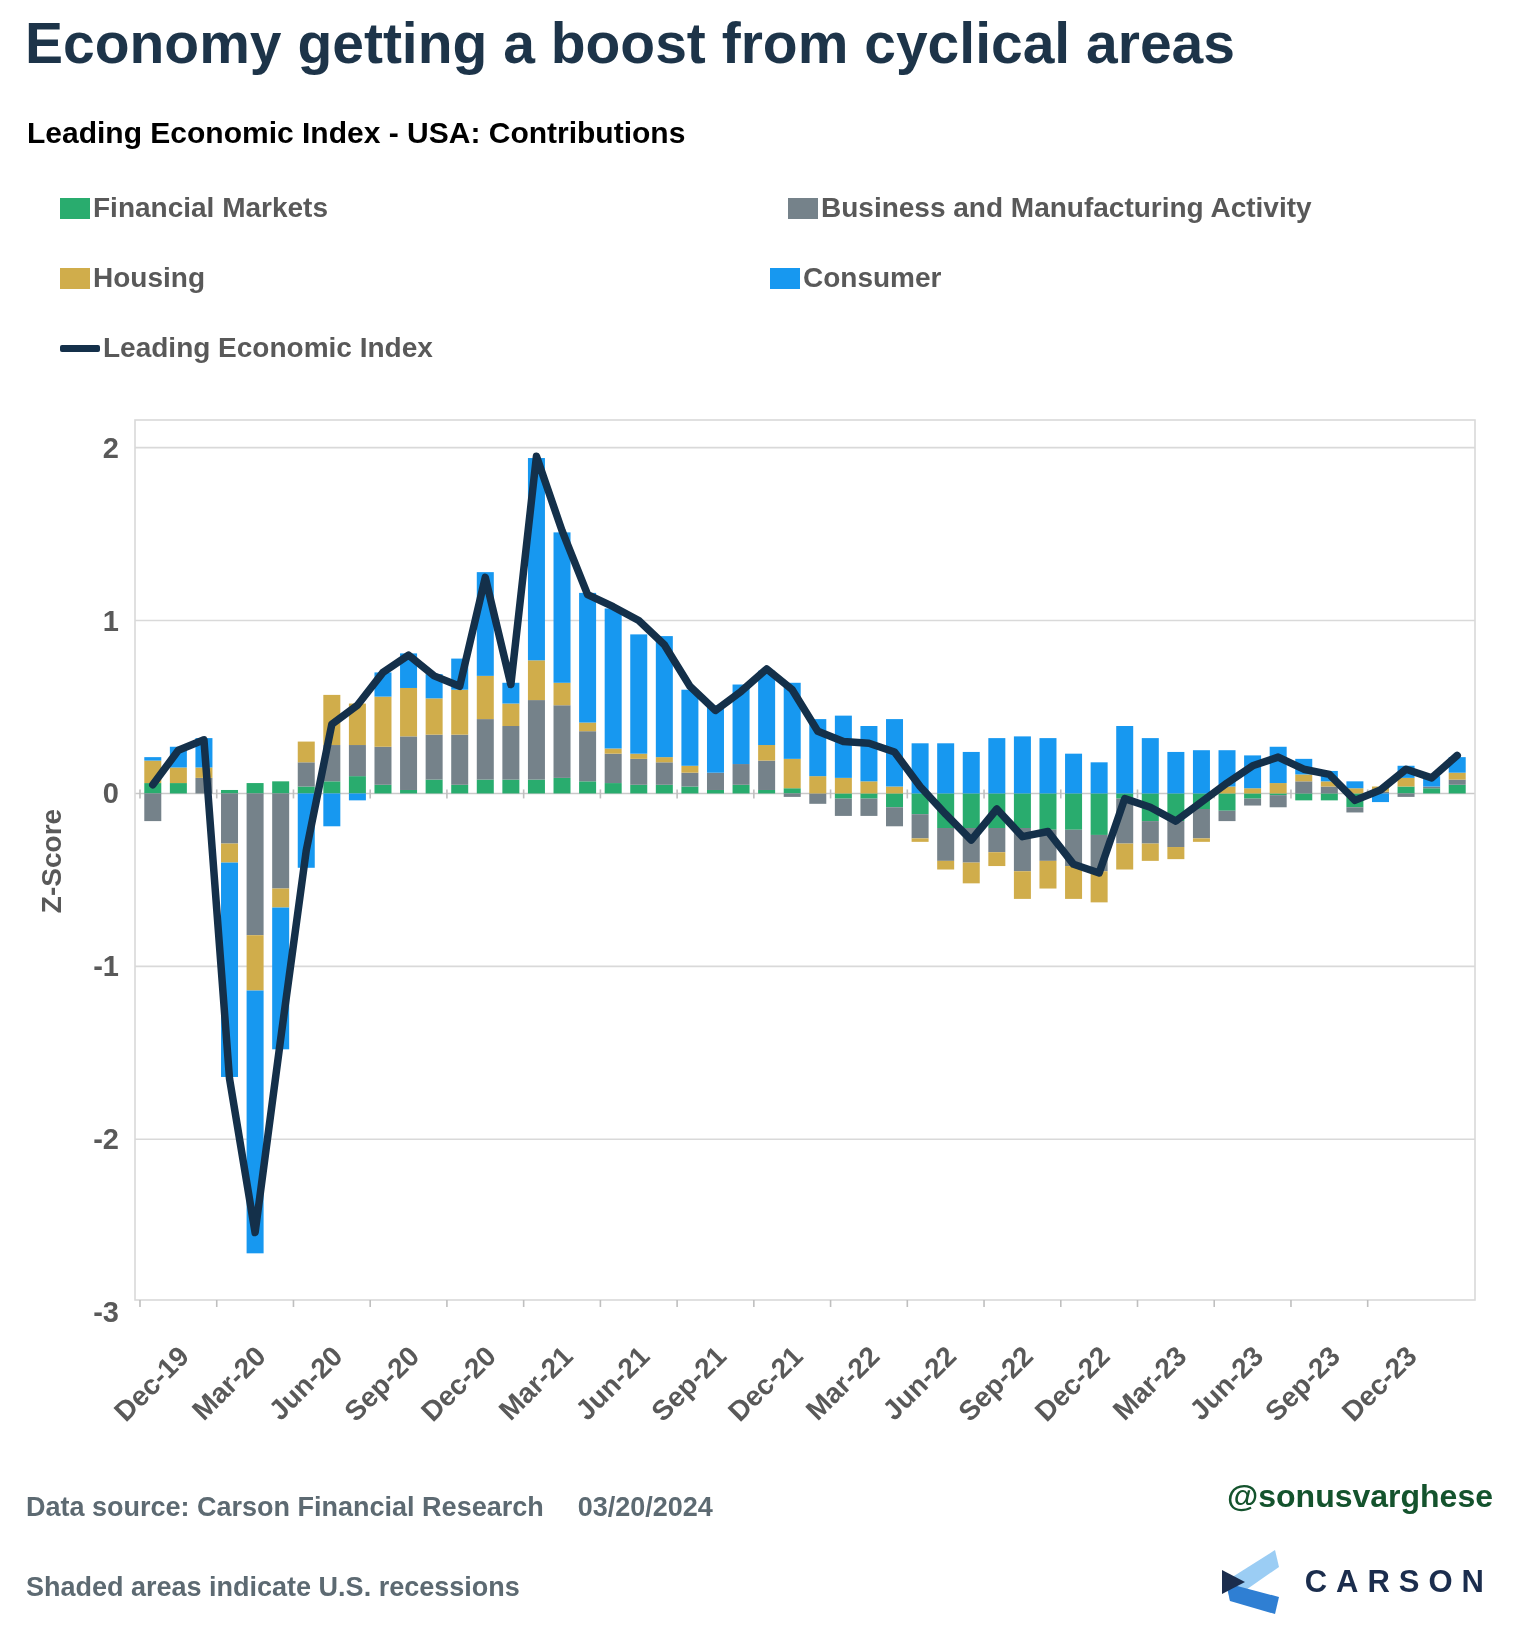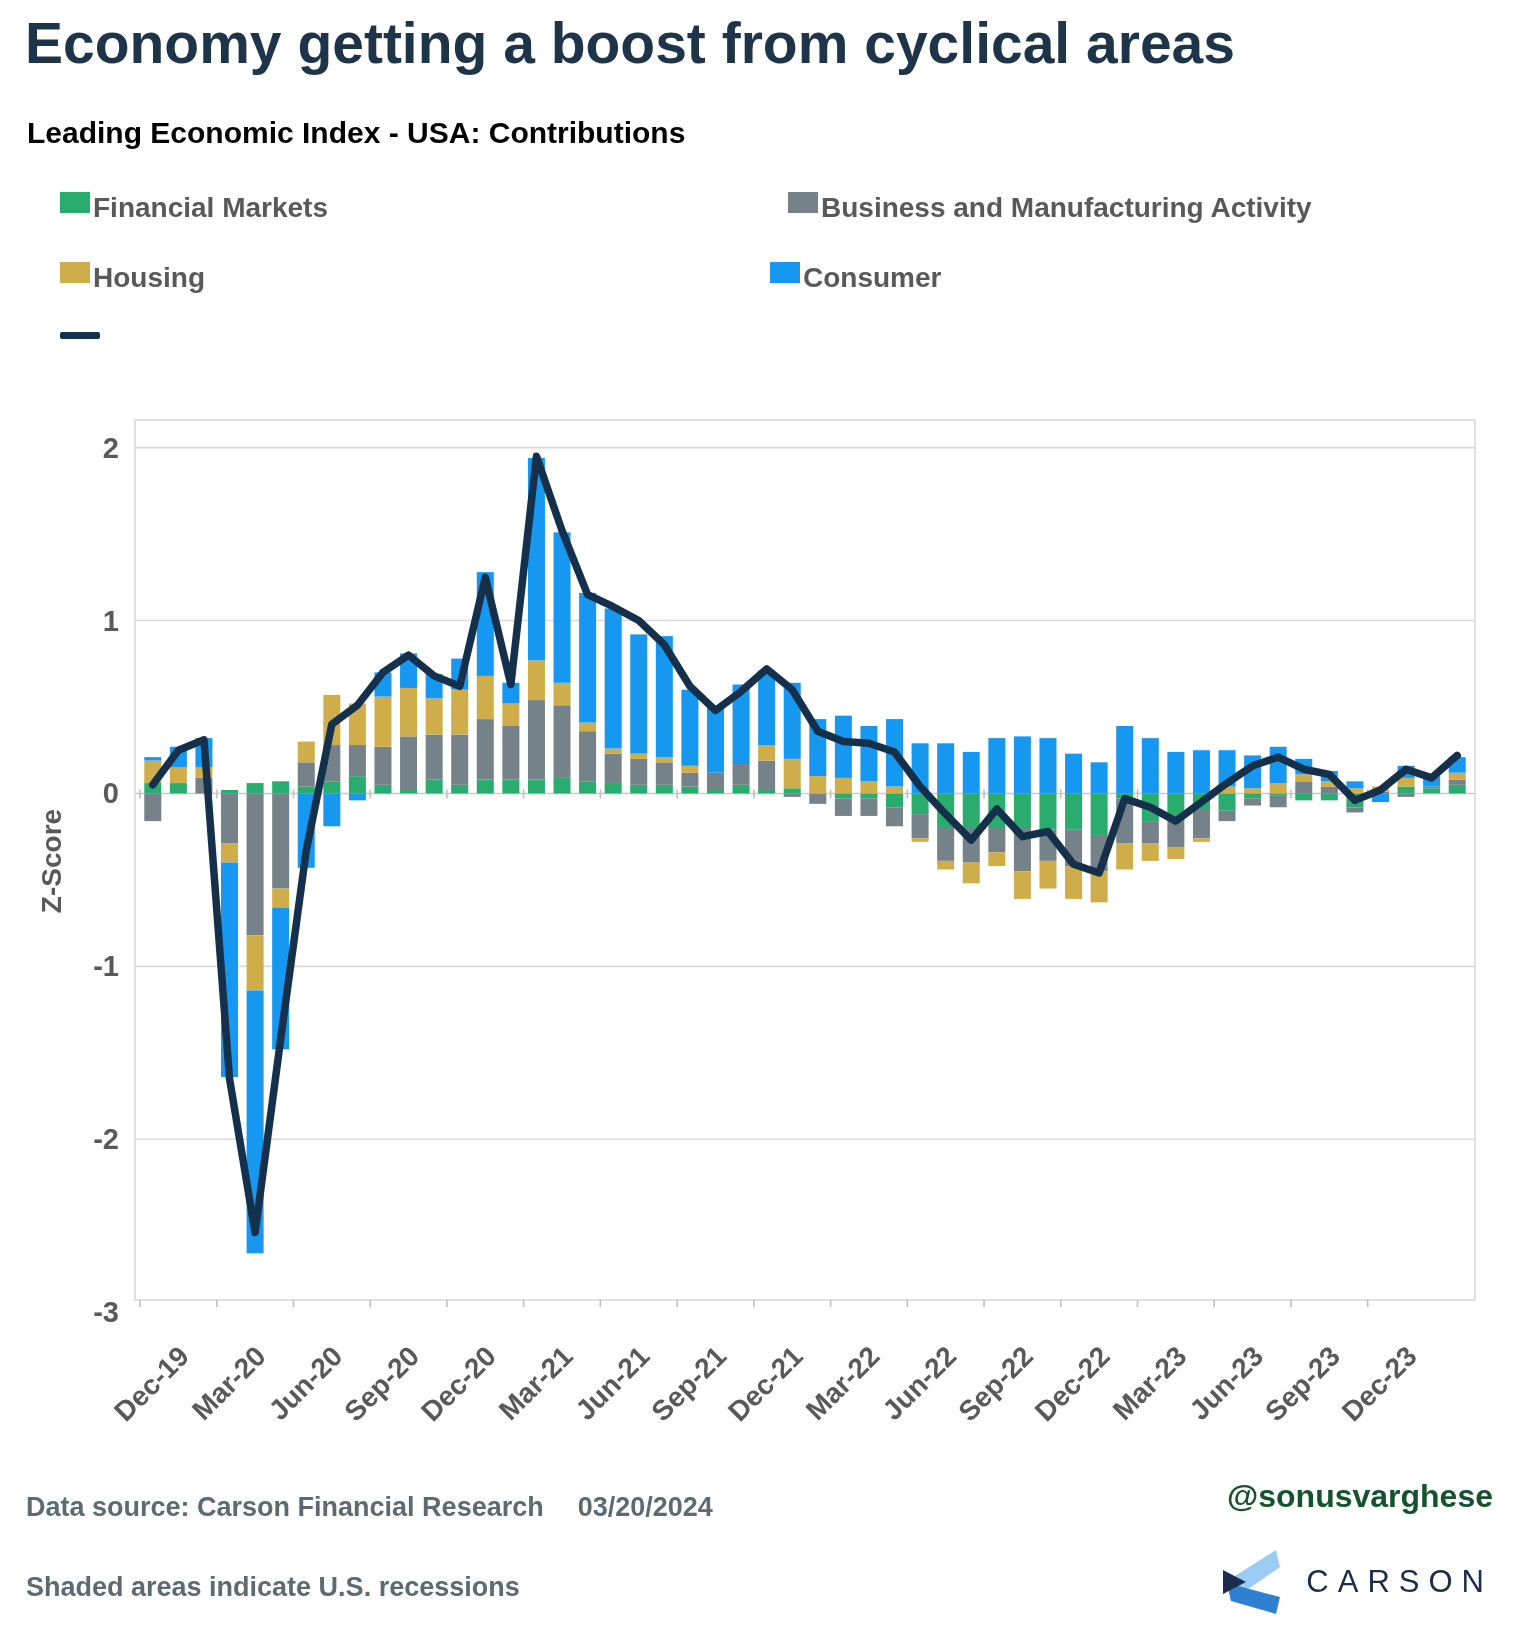--- a/index.html
+++ b/index.html
@@ -1,35 +1,35 @@
 <!DOCTYPE html>
 <html><head>
 <meta charset="utf-8">
 <style>
   html,body{margin:0;padding:0;background:#ffffff;}
   body{width:1515px;height:1650px;position:relative;overflow:hidden;
        font-family:"Liberation Sans", sans-serif;}
   .title{position:absolute;left:25px;top:10px;font-size:57px;font-weight:800;
          color:#1d3449;letter-spacing:0px;}
   .subtitle{position:absolute;left:27px;top:108px;font-size:30px;font-weight:700;color:#000000;margin-top:8px;}
-  .legend-item{position:absolute;display:flex;align-items:flex-start;gap:3px;
+  .legend-item{position:absolute;display:flex;align-items:center;gap:3px;
                font-size:28px;font-weight:700;color:#595959;}
   .swatch{width:30px;height:21px;display:inline-block;flex:0 0 auto;}
   .line-marker{width:40px;height:7px;display:inline-block;flex:0 0 auto;border-radius:2px;}
   .ylab{position:absolute;left:-28px;top:845px;width:160px;text-align:center;
         transform:rotate(-90deg);transform-origin:center;
         font-size:28px;font-weight:700;color:#595959;}
   #chart-svg{position:absolute;left:0;top:0;}
   .footer-line{position:absolute;left:26px;font-size:27px;font-weight:700;color:#5d6a72;}
   .f1{top:1492px;}
   .f2{top:1572px;}
   .date-gap{display:inline-block;width:34px;}
   .handle{position:absolute;top:1478px;right:22px;font-size:32px;font-weight:700;color:#14532d;}
   .brand{position:absolute;top:1550px;right:22px;display:flex;align-items:center;gap:26px;}
-  .brand-name{font-size:31px;font-weight:400;color:#1b2d4d;letter-spacing:9px;}
+  .brand-name{font-size:31px;font-weight:700;color:#1b2d4d;letter-spacing:9px;}
 </style>
 </head>
 <body>
 
 <div class="title">Economy getting a boost from cyclical areas</div>
 <div class="subtitle">Leading Economic Index - USA: Contributions</div>
 
 <div class="legend-item" style="left:60px;top:192px;">
   <span class="swatch" style="background: rgb(41, 172, 110);"></span>
   <span>Financial Markets</span>
@@ -41,20 +41,21 @@
 <div class="legend-item" style="left:60px;top:262px;">
   <span class="swatch" style="background: rgb(208, 173, 75);"></span>
   <span>Housing</span>
 </div>
 <div class="legend-item" style="left:770px;top:262px;">
   <span class="swatch" style="background: rgb(23, 152, 240);"></span>
   <span>Consumer</span>
 </div>
 <div class="legend-item" style="left:60px;top:332px;">
   <span class="line-marker" style="background: rgb(20, 48, 74);"></span>
+  <span>Leading Economic Index</span>
 </div>
 
 <div class="ylab">Z-Score</div>
 
 <svg id="chart-svg" width="1515" height="1650">
     <line x1="135" y1="447.6620825147348" x2="1475" y2="447.6620825147348" stroke="#d9d9d9" stroke-width="1.6"></line>
     <line x1="135" y1="620.5500982318272" x2="1475" y2="620.5500982318272" stroke="#d9d9d9" stroke-width="1.6"></line>
     <line x1="135" y1="793.4381139489195" x2="1475" y2="793.4381139489195" stroke="#c9c9c9" stroke-width="1.6"></line>
     <line x1="135" y1="966.3261296660119" x2="1475" y2="966.3261296660119" stroke="#d9d9d9" stroke-width="1.6"></line>
     <line x1="135" y1="1139.214145383104" x2="1475" y2="1139.214145383104" stroke="#d9d9d9" stroke-width="1.6"></line>

